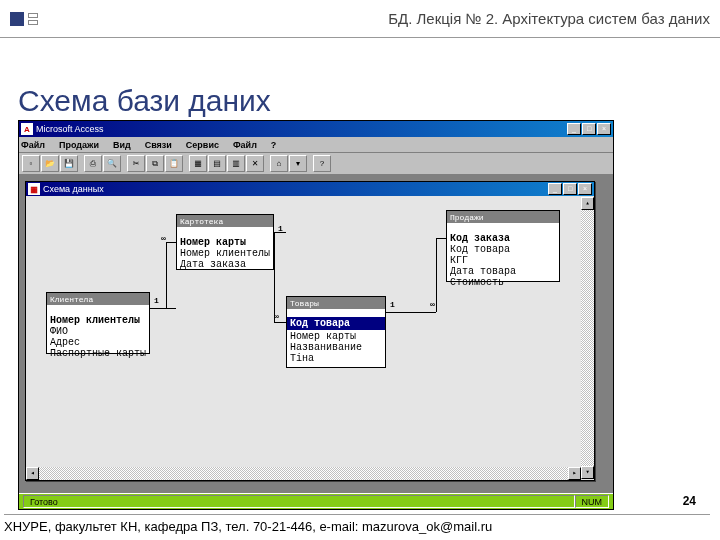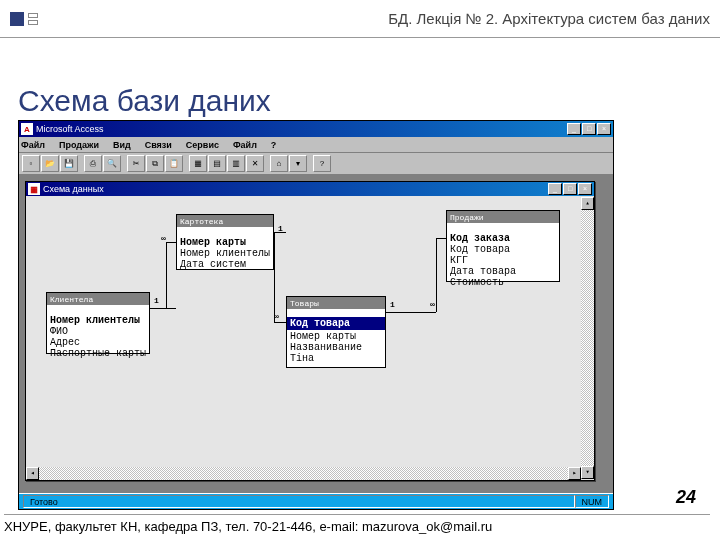--- a/index.html
+++ b/index.html
@@ -25,26 +25,26 @@
   .childwin .titlebar { height: 14px; }
   .canvas { position: relative; background: #e5e5e5; width: 100%; height: calc(100% - 14px); font-family: Liberation Mono, monospace; }
   .tablewin { position: absolute; background: #fff; border: 1px solid #000; }
   .tablewin .thead { background: #808080; color: #fff; font-size: 8px; padding: 1px 3px; height: 12px; display: flex; align-items: center; }
   .tablewin .tbody { padding: 10px 3px; font-size: 10px; line-height: 11px; }
   .tablewin .tbody div { white-space: nowrap; overflow: hidden; }
   .tablewin .key { font-weight: bold; }
   .scrollbar-v { position: absolute; right: 0; top: 14px; bottom: 14px; width: 13px; background: repeating-conic-gradient(#c0c0c0 0 25%, #fff 0 50%) 0 0/2px 2px; }
   .scrollbar-h { position: absolute; left: 0; right: 13px; bottom: 0; height: 13px; background: repeating-conic-gradient(#c0c0c0 0 25%, #fff 0 50%) 0 0/2px 2px; }
   .sbtn { position: absolute; width: 13px; height: 13px; background: #c0c0c0; border: 1px solid #fff; border-right-color: #000; border-bottom-color: #000; font-size: 7px; text-align: center; line-height: 11px; }
-  .statusbar { height: 16px; background: #0ea5e9; border-top: 1px solid #fff; display: flex; align-items: center; padding: 0 4px; font-size: 9px; }
+  .statusbar { height: 16px; background: #84cc16; border-top: 1px solid #fff; display: flex; align-items: center; padding: 0 4px; font-size: 9px; }
   .statusbar .cell { border: 1px solid #808080; border-right-color: #fff; border-bottom-color: #fff; padding: 0 6px; height: 13px; line-height: 12px; }
   .rel-line { position: absolute; background: #000; }
   .rel-lbl { position: absolute; font-size: 8px; font-weight: bold; }
   .footer { position: absolute; bottom: 6px; left: 4px; right: 10px; font-size: 13px; display: flex; justify-content: space-between; border-top: 1px solid #999; padding-top: 4px; }
-  .pagenum { font-weight: bold; font-size: 18px; font-style: italic; }
+  .pagenum { font-weight: bold; font-size: 12px; }
 </style>
 </head>
 <body>
 
 <div class="hdr">
   <div class="hdr-bullet"></div>
   <div class="hdr-boxes">
     <div class="hdr-box"></div>
       <div class="hdr-box"></div>
   </div>
@@ -106,21 +106,21 @@
           <div class="winbtn">×</div>
         </div>
       </div>
       <div class="canvas">
 
         <div class="tablewin" style="left:150px; top:18px; width:98px; height:56px;">
           <div class="thead">Картотека</div>
           <div class="tbody">
             <div class="key">Номер карты</div>
             <div>Номер клиентелы</div>
-            <div>Дата систем</div>
+            <div>Дата заказа</div>
           </div>
         </div>
 
         <div class="tablewin" style="left:20px; top:96px; width:104px; height:62px;">
           <div class="thead">Клиентела</div>
           <div class="tbody">
             <div class="key">Номер клиентелы</div>
             <div>ФИО</div>
             <div>Адрес</div>
             <div>Паспортные карты</div>

